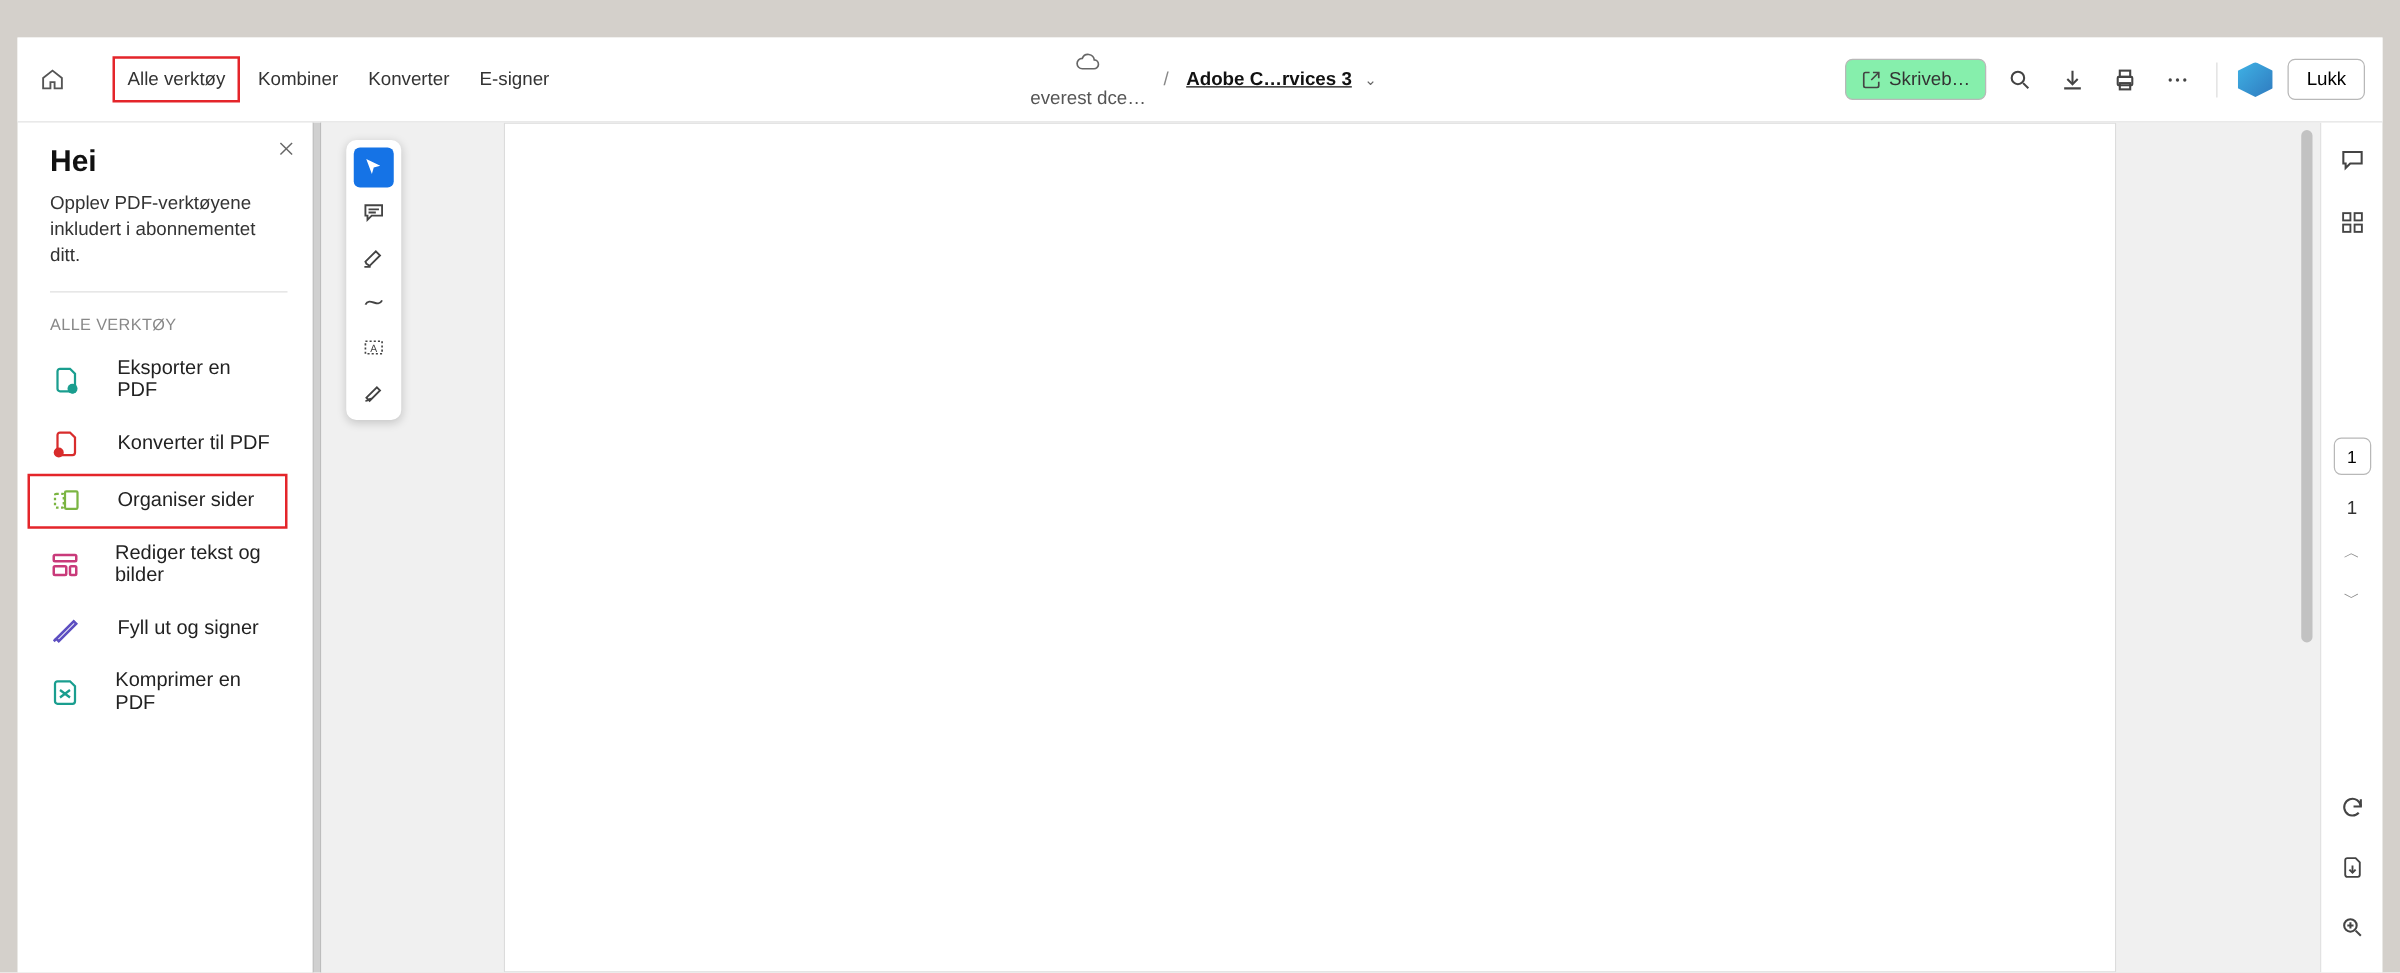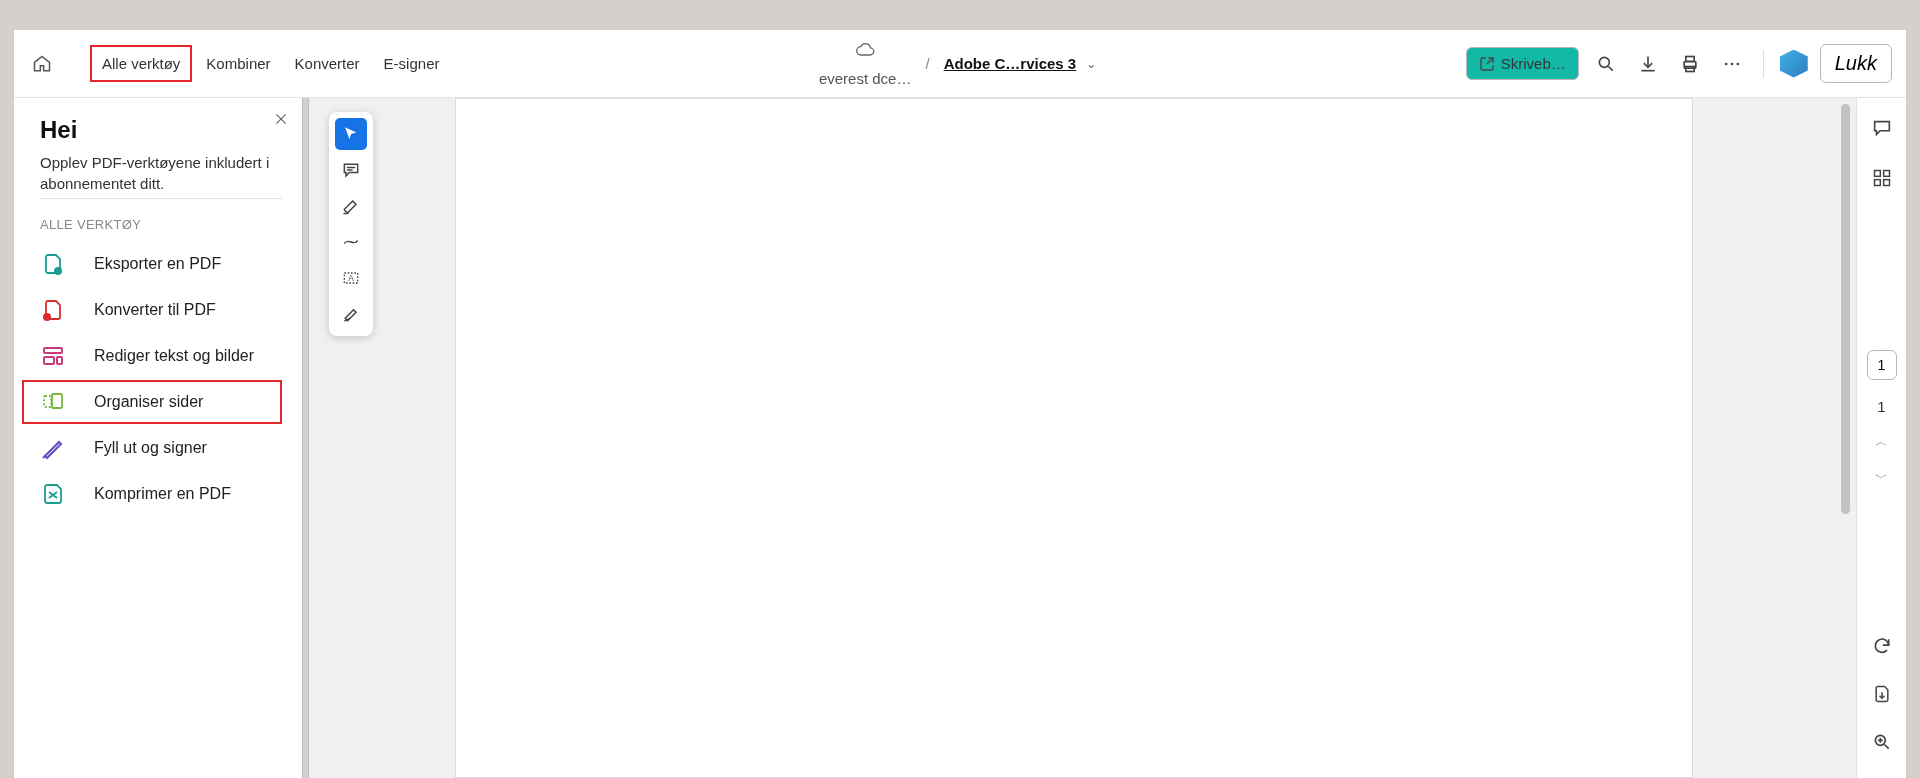--- a/index.html
+++ b/index.html
@@ -39,35 +39,35 @@
   }
   .highlight-red { border: 2.5px solid #e4252a; }
   .toolbar-center { flex:1; display:flex; align-items:center; justify-content:center; gap:8px; }
   .cloud-loc { display:flex; align-items:center; gap:10px; color:#555;flex-direction:column; }
   .sep-slash { color:#888; margin: 0 6px; }
   .file-name { font-weight:600; color:#111;text-decoration:underline; }
   .dropdown-chev { margin-left:10px; color:#666; font-size:12px; }
   .toolbar-right { display:flex; align-items:center; gap: 12px; }
   .desktop-btn {
     border:1px solid #b8b8b8; border-radius:6px; padding:7px 12px; display:flex; align-items:center; gap:6px;
-    background:#14b8a6; cursor:pointer; font-size:15px; color:#333;
+    background:#86efac; cursor:pointer; font-size:15px; color:#333;
   }
   .icon-btn { width:30px;height:30px;display:flex;align-items:center;justify-content:center;cursor:pointer;color:#444; }
   .divider-v { width:1px; height:28px; background:#ddd; margin:0 4px; }
   .avatar { width:28px;height:28px;border-radius:4px; background:linear-gradient(135deg,#3fb2e5,#2f7abf);
             clip-path: polygon(50% 0%, 100% 25%, 100% 75%, 50% 100%, 0% 75%, 0% 25%); }
-  .close-btn { border:1px solid #b8b8b8; border-radius:6px; padding:7px 14px; background:#fff; cursor:pointer; font-size:20px;font-style:italic;}
+  .close-btn { border:1px solid #b8b8b8; border-radius:6px; padding:7px 14px; background:#fff; cursor:pointer; font-size:15px;}
 
   
   .body { flex:1; display:flex; position:relative; overflow:hidden; }
-  .sidebar { width: 288px; background:#fff; padding:18px 20px 0 26px; position:relative; overflow-y:auto;}
+  .sidebar { width: 236px; background:#fff; padding:18px 20px 0 26px; position:relative; overflow-y:auto;}
   .side-resizer { width:7px; background:#d0d0d0; border-left:1px solid #bdbdbd; border-right:1px solid #bdbdbd; cursor:col-resize;}
   .sidebar-close { position:absolute; top:14px; right:14px; color:#666; font-size:18px; cursor:pointer; }
   .side-title { font-size:24px; font-weight:700; margin-bottom:8px; color:#111; }
-  .side-sub { font-size:15px; color:#333; line-height:1.4; margin-bottom:4px; }
+  .side-sub { font-size:15px; color:#333; line-height:1.4; margin-bottom:18px; }
   .side-hr { border:none; border-top:1px solid #e0e0e0; margin-bottom:18px; }
   .side-section-label { font-size:13px; color:#888; letter-spacing:0.3px; margin-bottom:10px; }
   .tool-list { display:flex; flex-direction:column; gap:2px; margin-left:-18px; }
   .tool-item { display:flex; align-items:center; gap:28px; padding:9px 10px 9px 18px; border-radius:4px; cursor:pointer; font-size:16px; color:#222;}
   .tool-item .tool-icon { width:26px; height:26px; display:flex; align-items:center; justify-content:center; }
   .tool-item.highlight-red { border: 2.5px solid #e4252a; border-radius:0; padding:7px 8px 7px 16px;}
 
   
   .quicktools {
     position:absolute; top:14px; left:20px; width:44px;
@@ -197,39 +197,39 @@
           <span class="tool-icon">
             <svg width="24" height="24" viewBox="0 0 24 24" fill="none" stroke="#d82c2c" stroke-width="1.8">
                 <path d="M7 3h8l4 4v12a2 2 0 0 1-2 2H7a2 2 0 0 1-2-2V5a2 2 0 0 1 2-2z"></path>
                 <circle cx="6" cy="19" r="4" fill="#d82c2c" stroke="none"></circle>
                 <text x="6" y="22" font-size="7" fill="#fff" text-anchor="middle">+</text>
               </svg>
           </span>
           <span>Konverter til PDF</span>
         </div>
 
+        <div class="tool-item highlight-red">
+          <span class="tool-icon">
+            <svg width="24" height="24" viewBox="0 0 24 24" fill="none" stroke="#7bb542" stroke-width="1.8">
+                <rect x="11" y="4" width="10" height="14" rx="1"></rect>
+                <rect x="3" y="6" width="7" height="11" rx="1" stroke-dasharray="2 2"></rect>
+              </svg>
+          </span>
+          <span>Organiser sider</span>
+        </div>
+
         <div class="tool-item">
           <span class="tool-icon">
             <svg width="24" height="24" viewBox="0 0 24 24" fill="none" stroke="#c93a7a" stroke-width="2">
                 <rect x="3" y="4" width="18" height="5" rx="1"></rect>
                 <rect x="3" y="13" width="10" height="7" rx="1"></rect>
                 <rect x="16" y="13" width="5" height="7" rx="1"></rect>
               </svg>
           </span>
           <span>Rediger tekst og bilder</span>
-        </div>
-
-        <div class="tool-item highlight-red">
-          <span class="tool-icon">
-            <svg width="24" height="24" viewBox="0 0 24 24" fill="none" stroke="#7bb542" stroke-width="1.8">
-                <rect x="11" y="4" width="10" height="14" rx="1"></rect>
-                <rect x="3" y="6" width="7" height="11" rx="1" stroke-dasharray="2 2"></rect>
-              </svg>
-          </span>
-          <span>Organiser sider</span>
         </div>
 
         <div class="tool-item">
           <span class="tool-icon">
             <svg width="24" height="24" viewBox="0 0 24 24" fill="none" stroke="#5d4fc1" stroke-width="2">
                 <path d="M4 20 L18 6 L20 8 L6 22 Z"></path>
                 <path d="M4 20 L2 22"></path>
               </svg>
           </span>
           <span>Fyll ut og signer</span>

